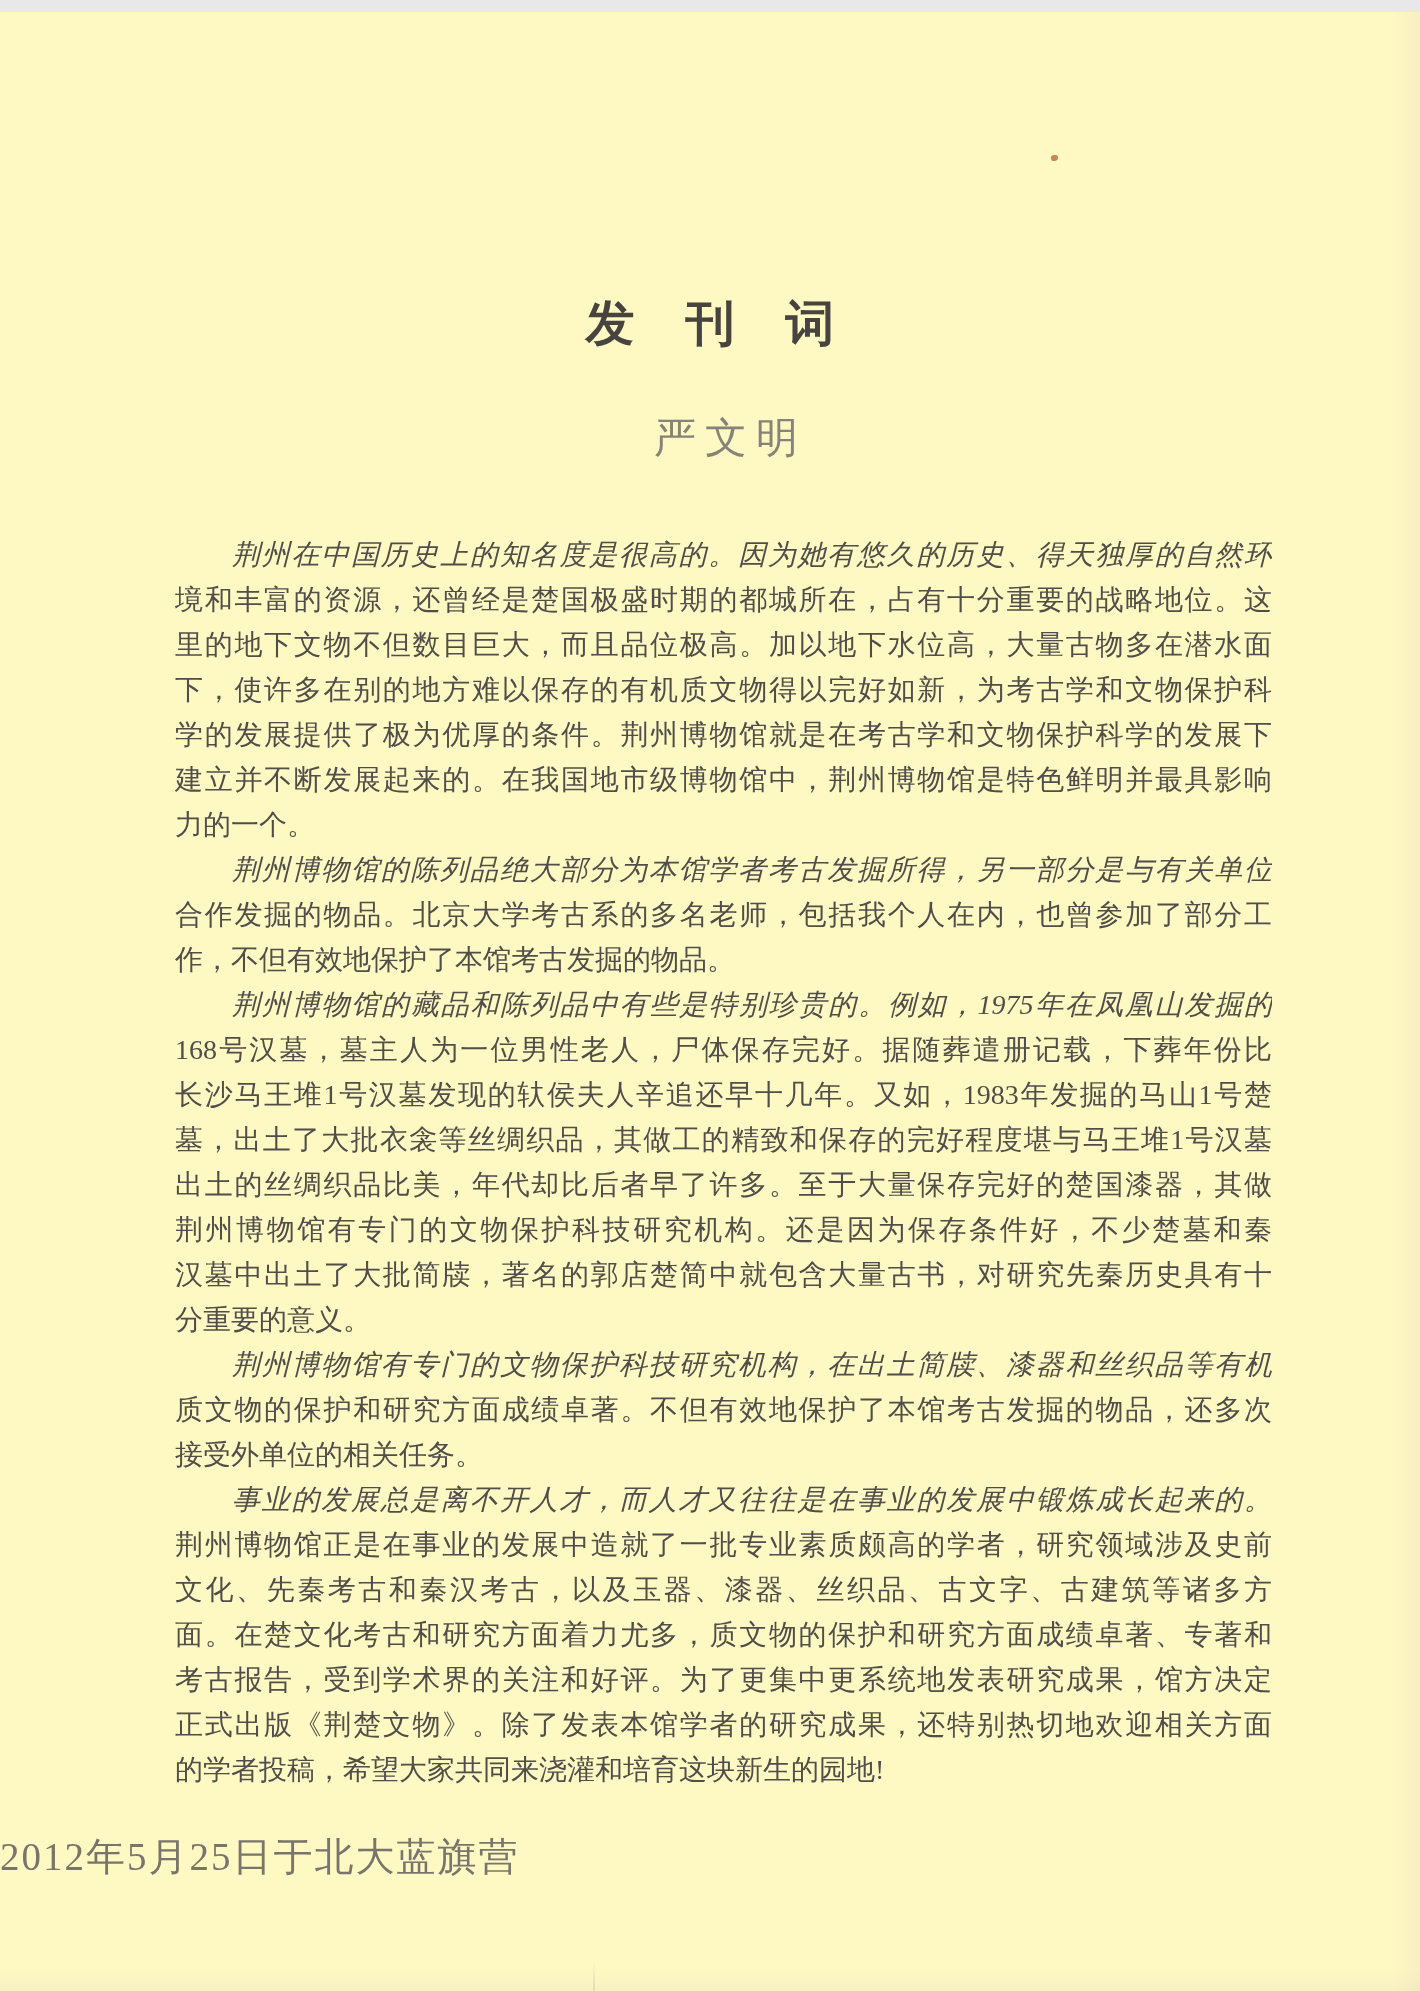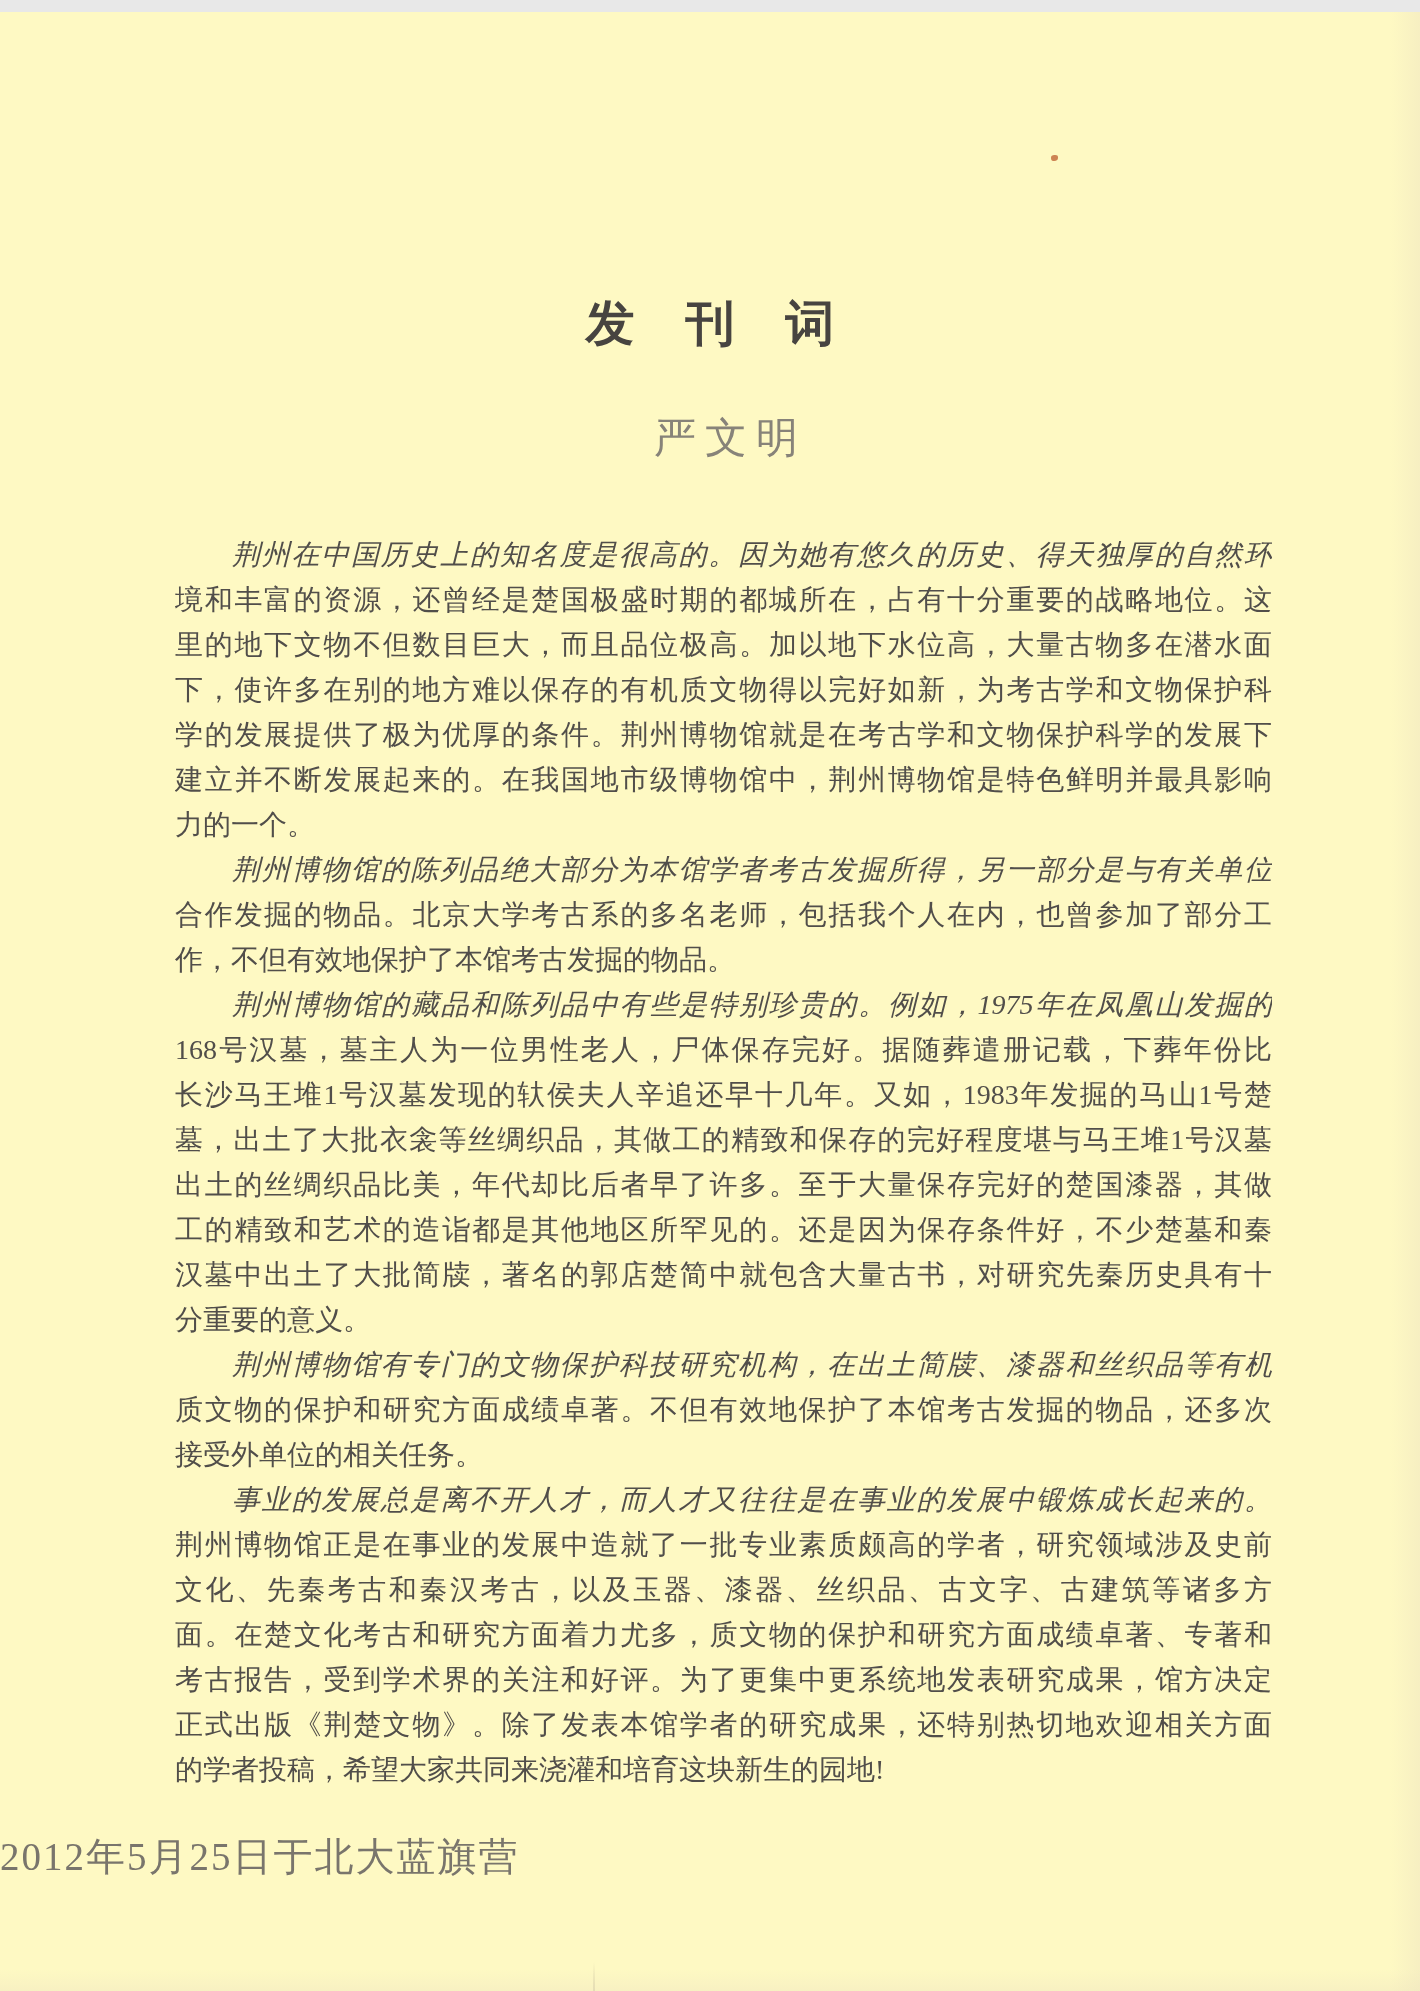--- a/index.html
+++ b/index.html
@@ -82,21 +82,21 @@
       <div class="line">建立并不断发展起来的。在我国地市级博物馆中，荆州博物馆是特色鲜明并最具影响</div>
       <div class="line last">力的一个。</div>
       <div class="line indent">荆州博物馆的陈列品绝大部分为本馆学者考古发掘所得，另一部分是与有关单位</div>
       <div class="line">合作发掘的物品。北京大学考古系的多名老师，包括我个人在内，也曾参加了部分工</div>
       <div class="line last">作，不但有效地保护了本馆考古发掘的物品。</div>
       <div class="line indent">荆州博物馆的藏品和陈列品中有些是特别珍贵的。例如，1975年在凤凰山发掘的</div>
       <div class="line">168号汉墓，墓主人为一位男性老人，尸体保存完好。据随葬遣册记载，下葬年份比</div>
       <div class="line">长沙马王堆1号汉墓发现的轪侯夫人辛追还早十几年。又如，1983年发掘的马山1号楚</div>
       <div class="line">墓，出土了大批衣衾等丝绸织品，其做工的精致和保存的完好程度堪与马王堆1号汉墓</div>
       <div class="line">出土的丝绸织品比美，年代却比后者早了许多。至于大量保存完好的楚国漆器，其做</div>
-      <div class="line">工的精致和艺术的造诣都是其他地区所罕见的。还是因为保存条件好，不少楚墓和秦</div>
+      <div class="line">荆州博物馆有专门的文物保护科技研究机构。还是因为保存条件好，不少楚墓和秦</div>
       <div class="line">汉墓中出土了大批简牍，著名的郭店楚简中就包含大量古书，对研究先秦历史具有十</div>
       <div class="line last">分重要的意义。</div>
       <div class="line indent">荆州博物馆有专门的文物保护科技研究机构，在出土简牍、漆器和丝织品等有机</div>
       <div class="line">质文物的保护和研究方面成绩卓著。不但有效地保护了本馆考古发掘的物品，还多次</div>
       <div class="line last">接受外单位的相关任务。</div>
       <div class="line indent">事业的发展总是离不开人才，而人才又往往是在事业的发展中锻炼成长起来的。</div>
       <div class="line">荆州博物馆正是在事业的发展中造就了一批专业素质颇高的学者，研究领域涉及史前</div>
       <div class="line">文化、先秦考古和秦汉考古，以及玉器、漆器、丝织品、古文字、古建筑等诸多方</div>
       <div class="line">面。在楚文化考古和研究方面着力尤多，质文物的保护和研究方面成绩卓著、专著和</div>
       <div class="line">考古报告，受到学术界的关注和好评。为了更集中更系统地发表研究成果，馆方决定</div>

